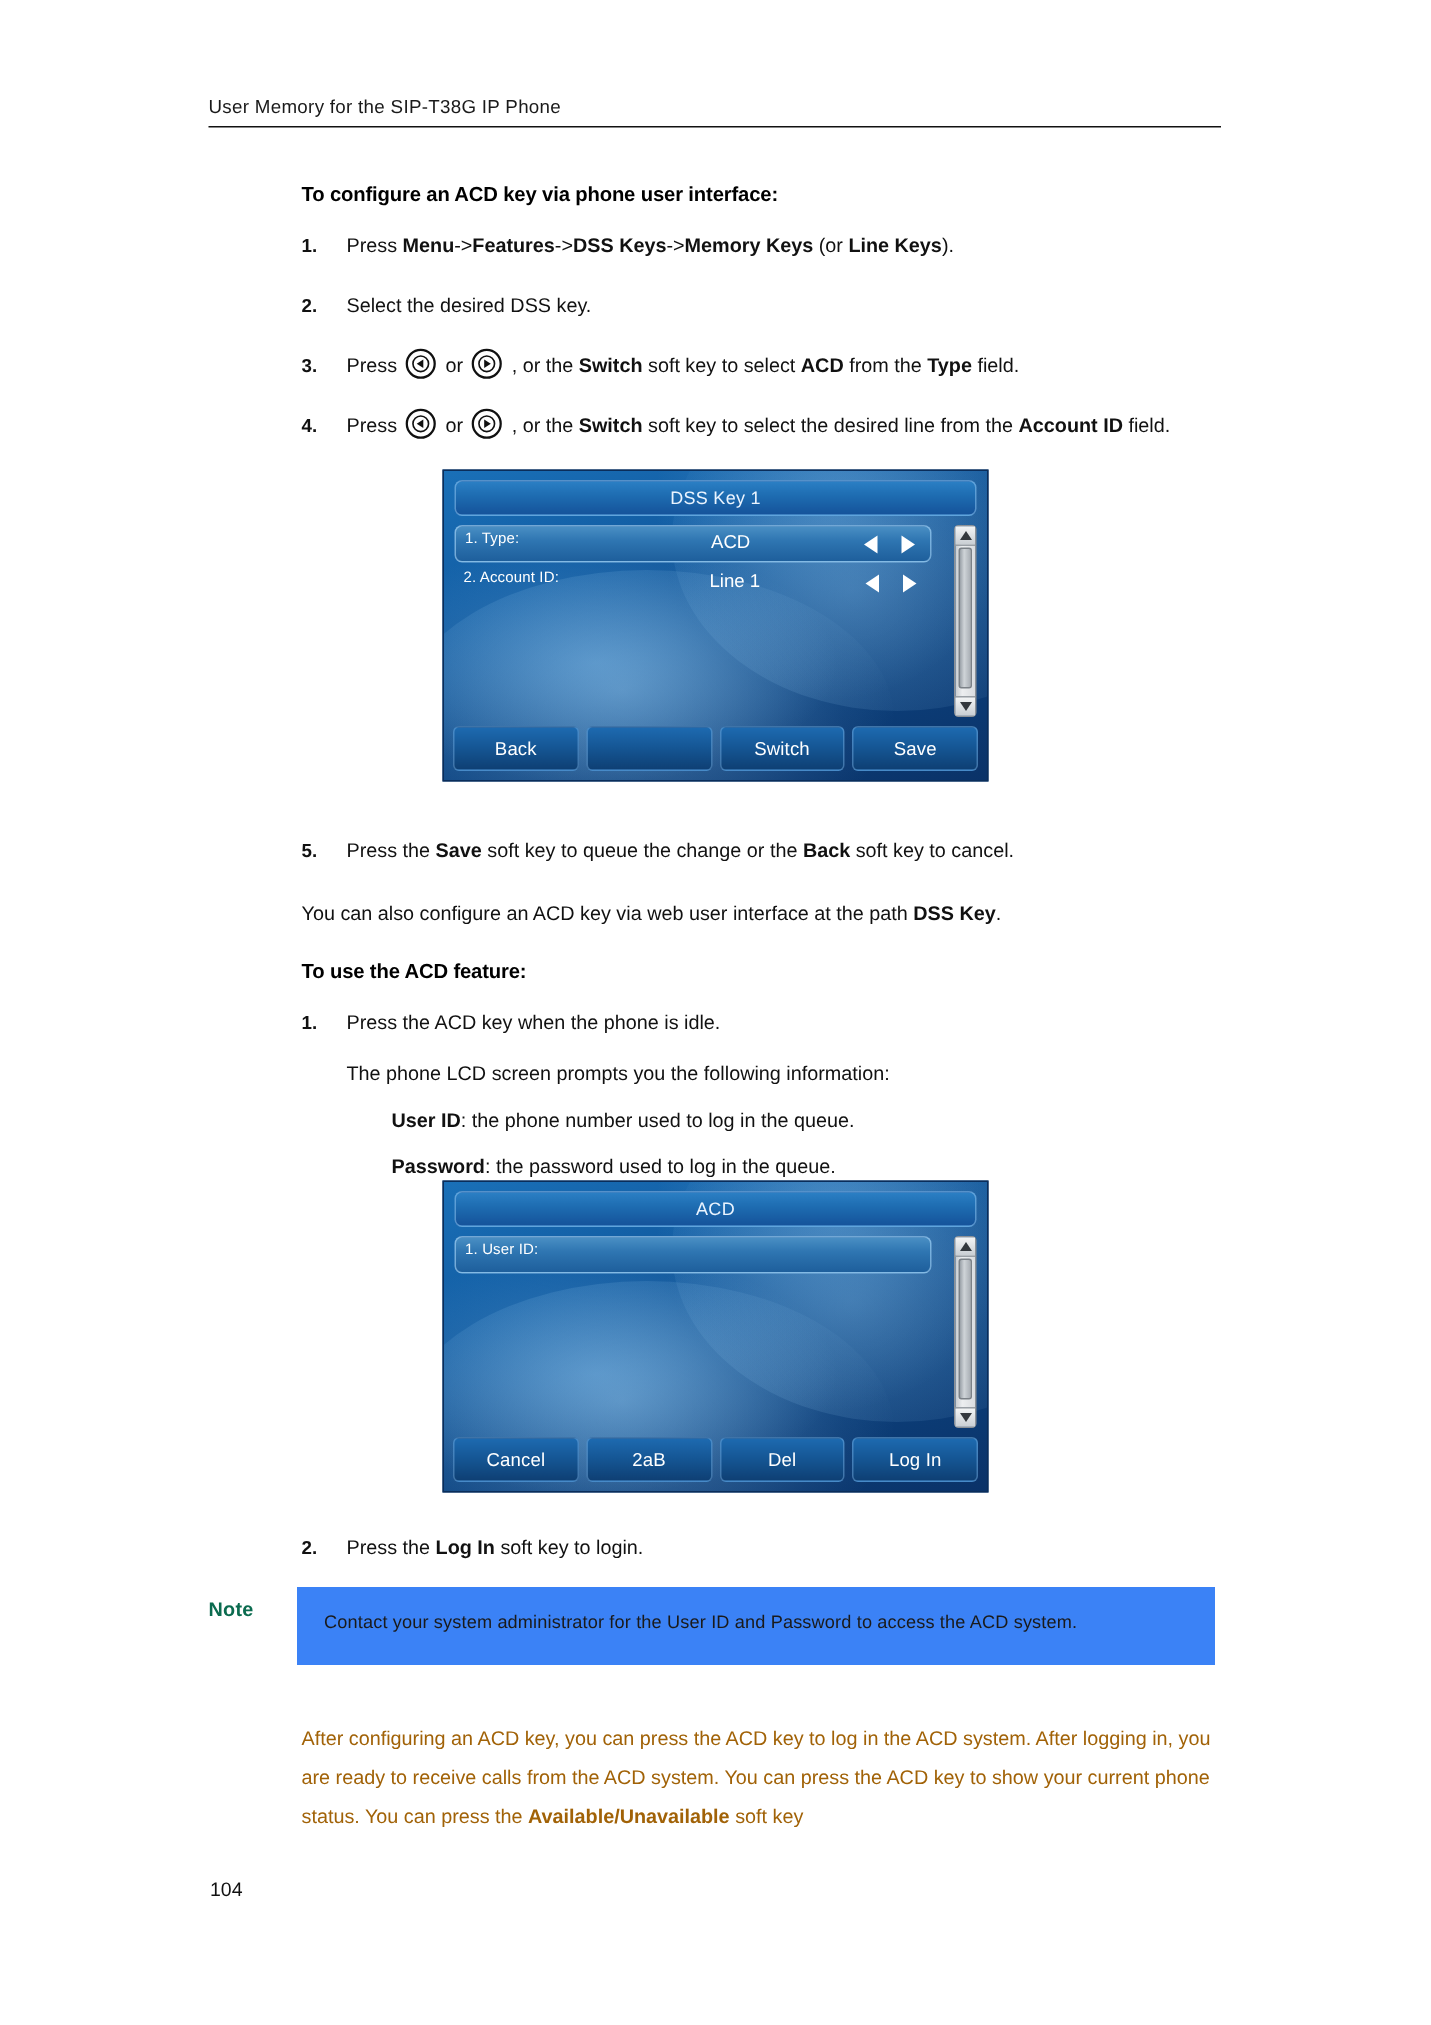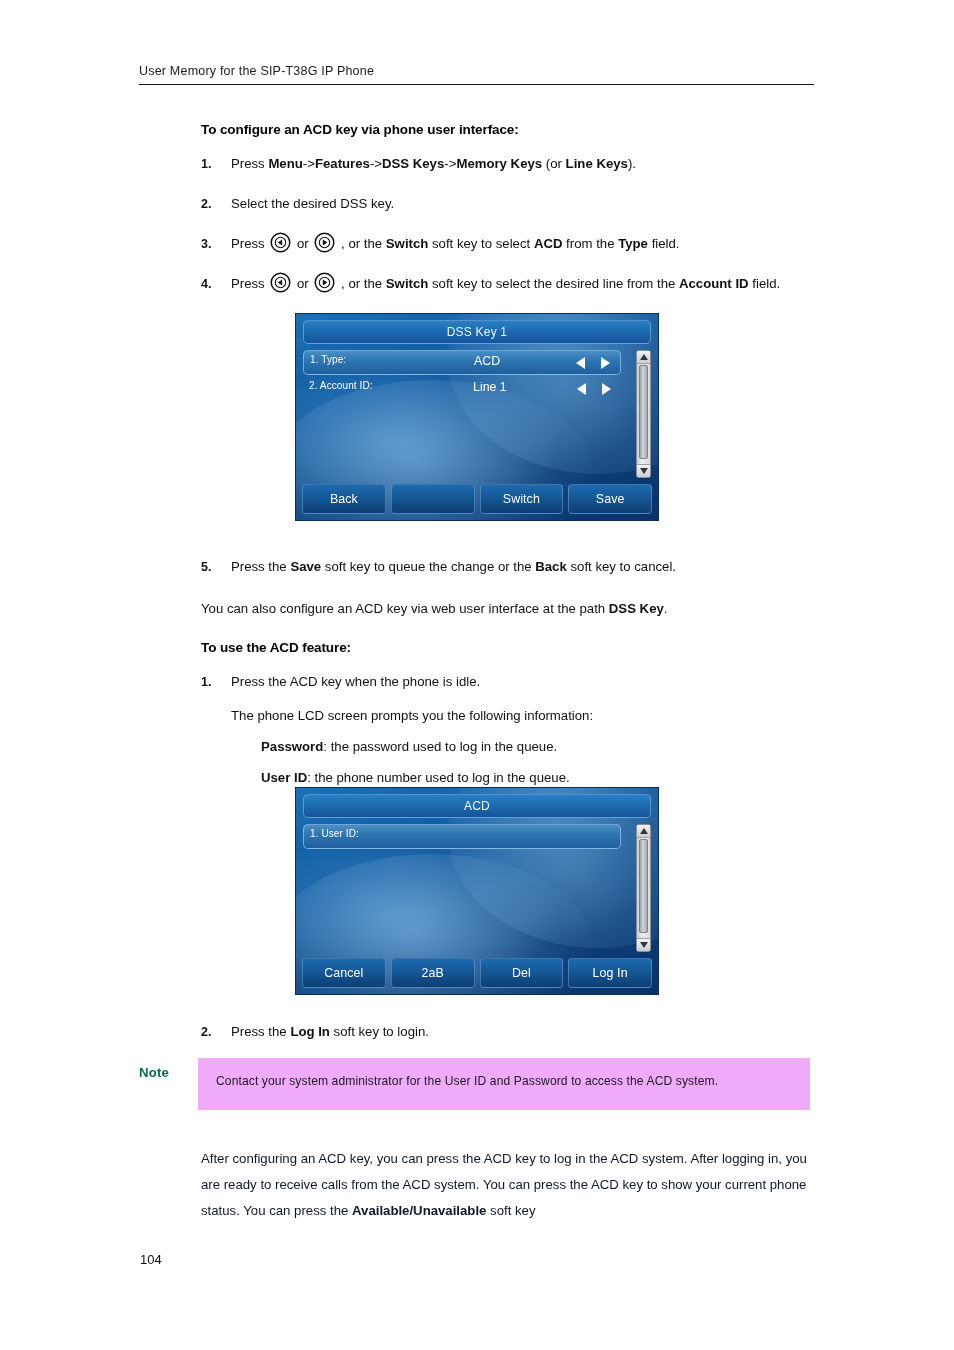--- a/index.html
+++ b/index.html
@@ -282,38 +282,38 @@
     font-weight: bold;
     color: #0b6b4f;
     letter-spacing: 0.2px;
   }
   .note-box {
     position: absolute;
     left: 198px;
     top: 1058px;
     width: 612px;
     min-height: 52px;
-    background: #f0abfc;
+    background: #3b82f6;
     padding: 12px 18px 14px 18px;
     box-sizing: border-box;
     font-size: 12.1px;
     line-height: 22px;
     color: #1a1a1a;
     text-align: justify;
     letter-spacing: 0.1px;
   }
 
   .footer-para {
     position: absolute;
     left: 201px;
     top: 1146px;
     width: 612px;
     font-size: 13.2px;
     line-height: 26px;
-    color: #0f172a;
+    color: #a16207;
   }
 
   .page-number {
     position: absolute;
     left: 140px;
     top: 1252px;
     font-size: 13px;
     color: #111;
   }
 </style>
@@ -423,22 +423,22 @@
 
     <div class="h-sub" style="margin-top:18px;">To use the ACD feature:</div>
 
     <div class="step">
       <span class="num">1.</span>
       <span>Press the ACD key when the phone is idle.</span>
     </div>
 
     <div class="sub-para">The phone LCD screen prompts you the following information:</div>
 
+    <div class="deep-para"><b>User ID</b><span>: the phone number used to log in the queue.</span></div>
     <div class="deep-para"><b>Password</b><span>: the password used to log in the queue.</span></div>
-    <div class="deep-para"><b>User ID</b><span>: the phone number used to log in the queue.</span></div>
 
   </div>
 
   <div class="phone" style="left:295px; top:787px;">
     <div class="swoosh"></div>
     <div class="swoosh2"></div>
 
     <div class="phone-title">ACD</div>
 
     <div class="phone-body">

